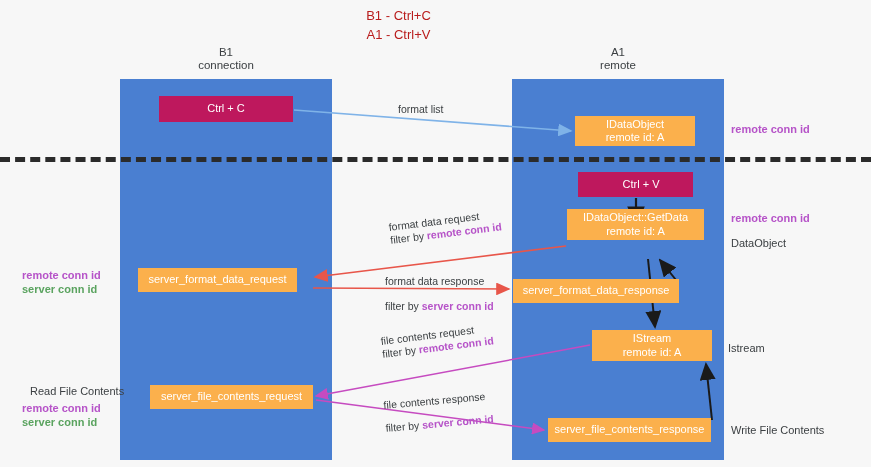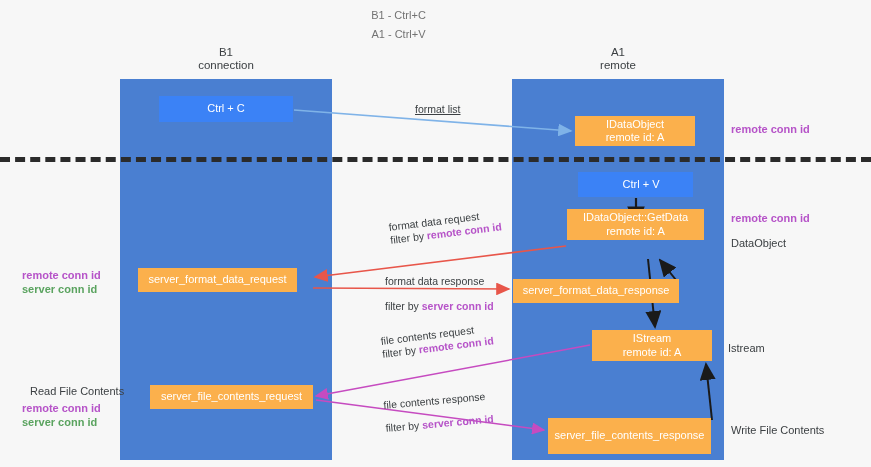--- a/index.html
+++ b/index.html
@@ -15,22 +15,22 @@
     font-family: "Liberation Sans", sans-serif;
     overflow: hidden;
   }
   .abs { position: absolute; }
 
   
   #title {
     left: 0; top: 6px;
     width: 797px;
     text-align: center;
-    font-size: 11px;
-    color: #737373;
+    font-size: 13px;
+    color: #b91c1c;
     line-height: 19px;
   }
 
   
   .col-head {
     text-align: center;
     font-size: 11.5px;
     color: #3c4043;
     line-height: 13px;
   }
@@ -50,53 +50,53 @@
     display: flex;
     flex-direction: column;
     align-items: center;
     justify-content: center;
     color: #ffffff;
     font-size: 11px;
     line-height: 13.5px;
     text-align: center;
     z-index: 5;
   }
-  .node.green { background: #3b82f6; }
+  .node.green { background: #be185d; }
   .node.orange { background: #fbb04c; }
 
   #node-ctrlc  { left: 159px; top: 96px;  width: 134px; height: 26px; }
   #node-idataobject { left: 575px; top: 116px; width: 120px; height: 30px; }
   #node-ctrlv  { left: 578px; top: 172px; width: 115px; height: 25px; padding-left: 11px; }
   #node-getdata { left: 567px; top: 209px; width: 137px; height: 31px; }
   #node-sfdreq { left: 138px; top: 268px; width: 159px; height: 24px; }
   #node-sfdresp { left: 513px; top: 279px; width: 166px; height: 24px; }
   #node-istream { left: 592px; top: 330px; width: 120px; height: 31px; }
   #node-sfcreq { left: 150px; top: 385px; width: 163px; height: 24px; }
-  #node-sfcresp { left: 548px; top: 418px; width: 163px; height: 36px; }
+  #node-sfcresp { left: 548px; top: 418px; width: 163px; height: 24px; }
 
   
   #dashed-sep {
     left: 0; top: 157px;
     width: 871px; height: 0;
     border-top: 5px dashed #2b2b2b;
     z-index: 8;
   }
 
   
   .edge-label {
     font-size: 10.5px;
     color: #3c4043;
     line-height: 13px;
     white-space: nowrap;
     z-index: 6;
   }
   .edge-label .hl-purple { color: #b653c8; font-weight: bold; }
   .edge-label.rot { transform-origin: left top; }
 
-  #lbl-formatlist { left: 415px; top: 103px; text-decoration: underline; }
+  #lbl-formatlist { left: 398px; top: 103px; }
 
   #lbl-fdreq {
     left: 388px; top: 221px;
     transform: rotate(-7deg);
   }
   #lbl-fdresp { left: 385px; top: 275px; }
 
   #lbl-fcreq {
     left: 380px; top: 335px;
     transform: rotate(-7deg);

